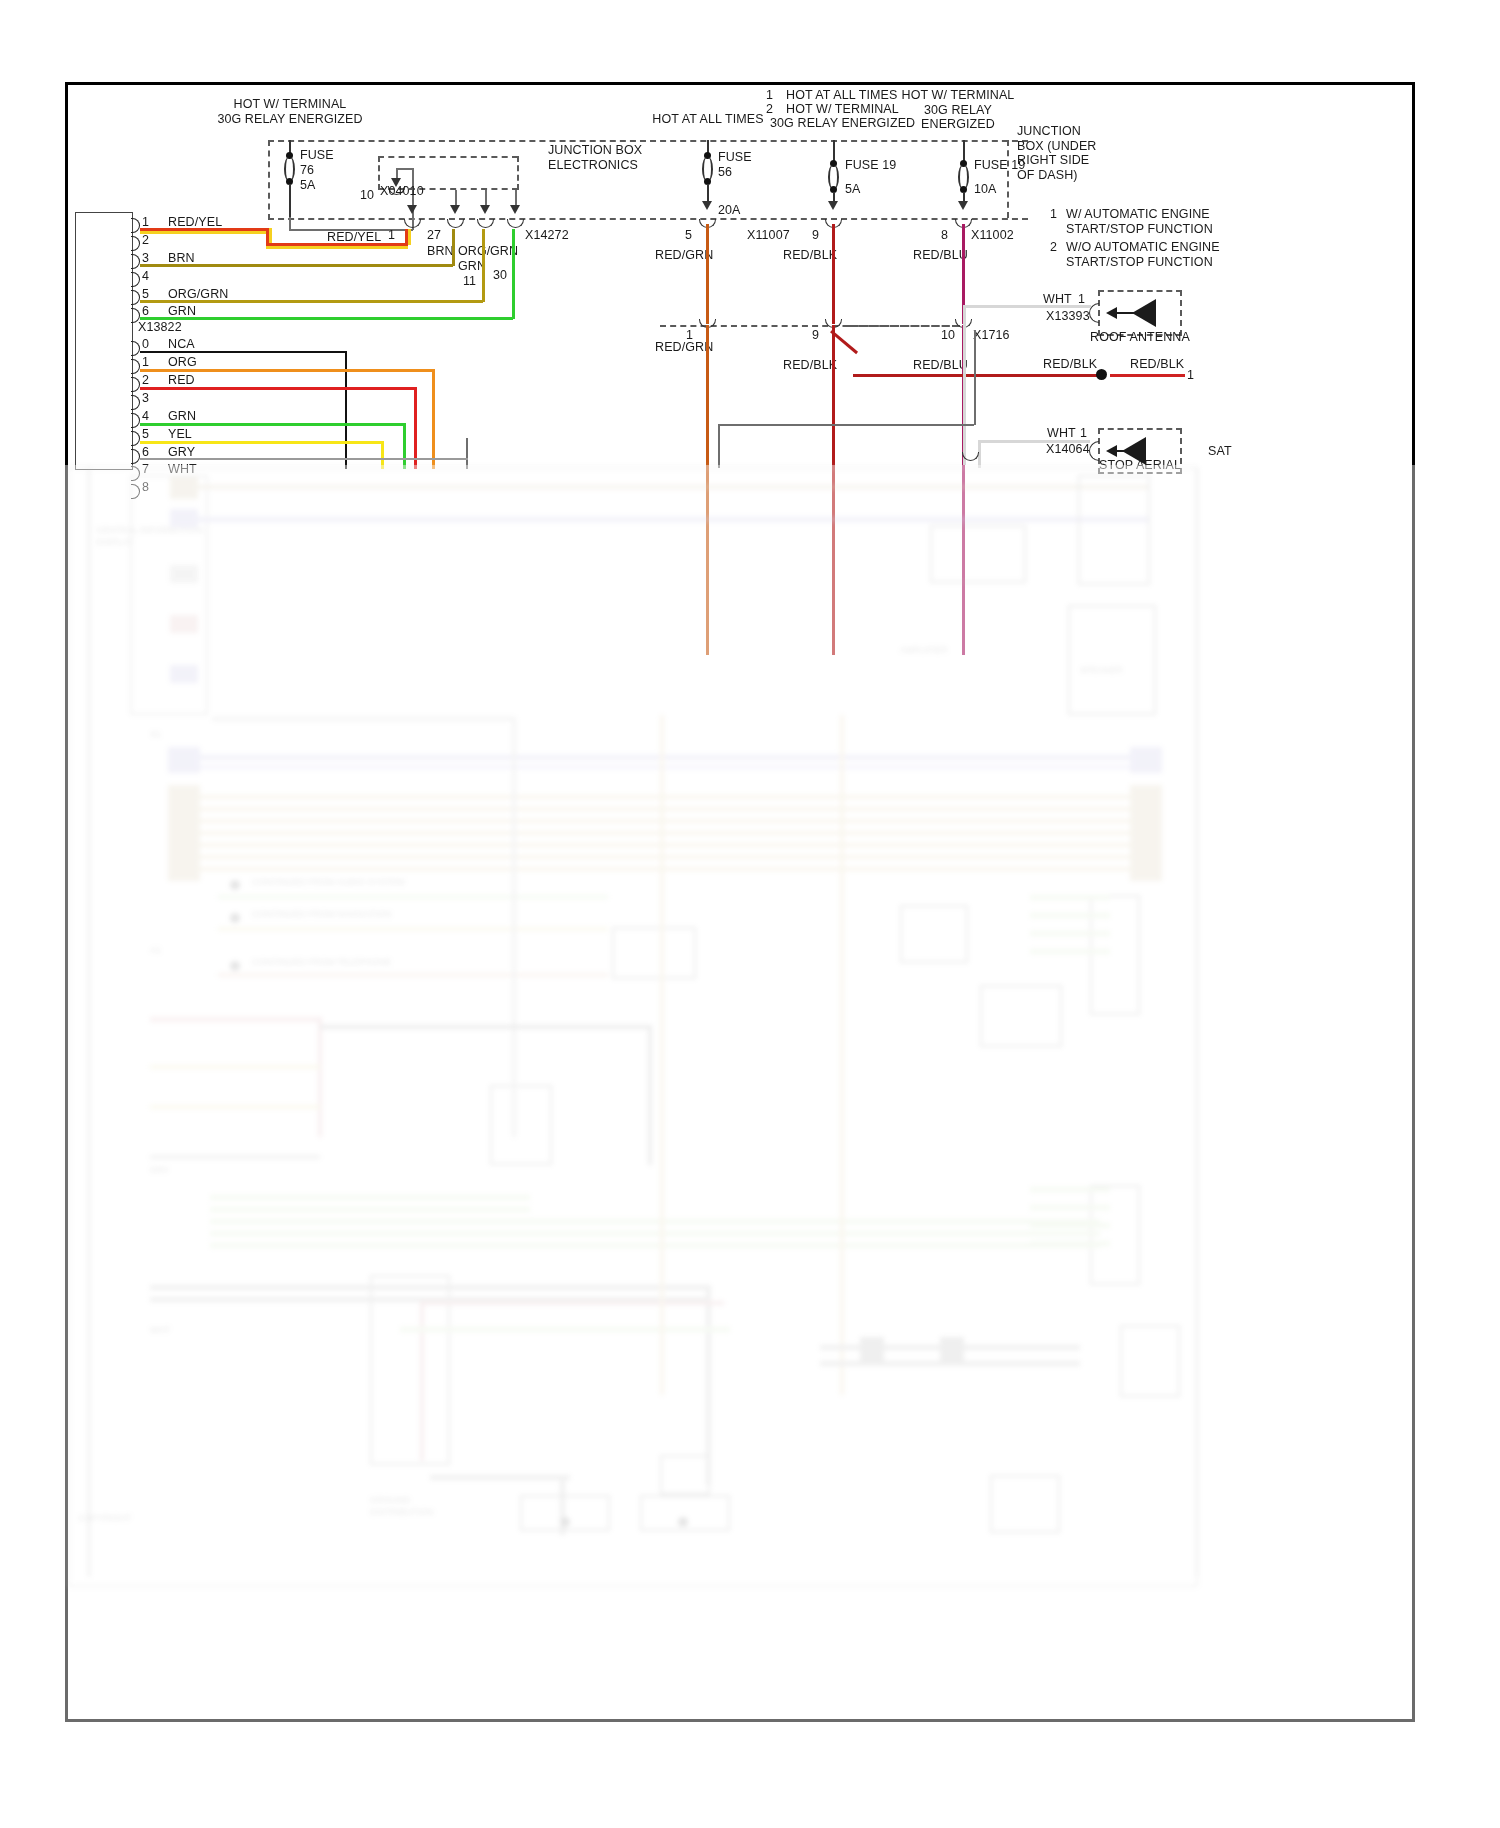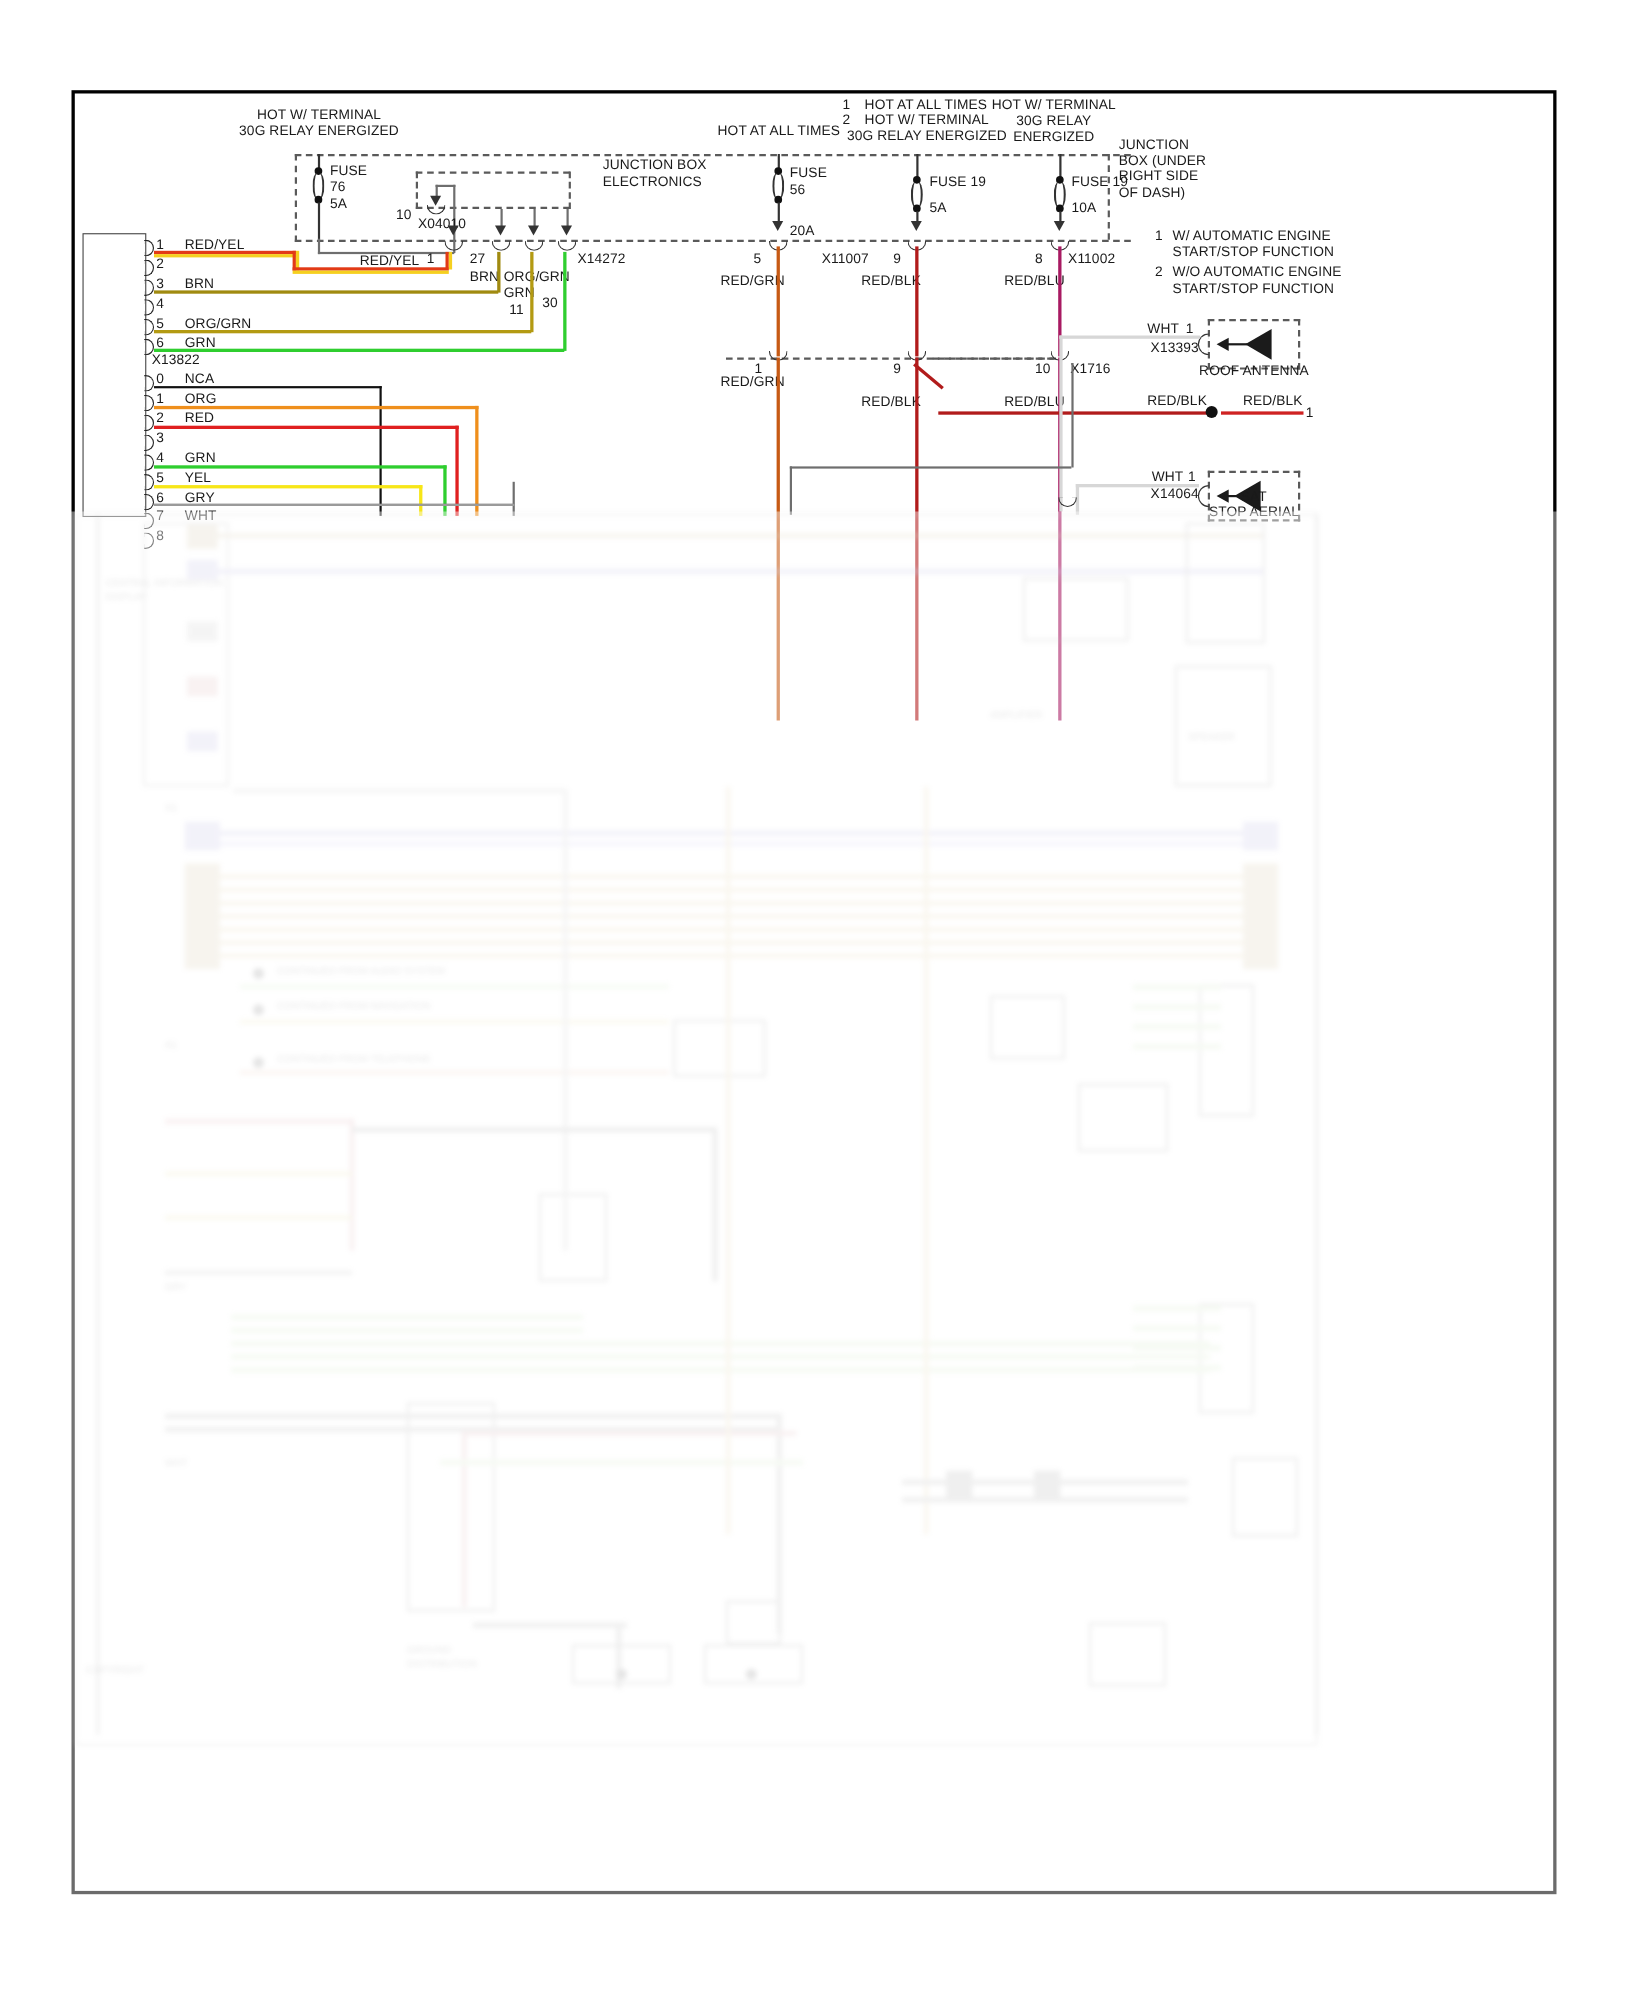--- a/index.html
+++ b/index.html
@@ -182,21 +182,21 @@
   <div class="lbl" style="left:300px; top:178px;">5A</div>
 
   <div class="thin v" style="left:289px; top:217px; height:14px; background:#6e6e6e;"></div>
   <div class="thin h" style="left:289px; top:229px; width:124px;"></div>
   <div class="thin v" style="left:412px; top:168px; height:62px;"></div>
   <div class="thin h" style="left:396px; top:168px; width:18px;"></div>
   <div class="thin v" style="left:396px; top:168px; height:12px;"></div>
   <div class="arrow-dn" style="left:391px; top:178px;"></div>
   <div class="cup" style="left:388px; top:186px;"></div>
   <div class="lbl" style="left:360px; top:188px;">10</div>
-  <div class="lbl" style="left:380px; top:196px;">X04010</div>
+  <div class="lbl" style="left:380px; top:184px;">X04010</div>
 
   <div class="thin v" style="left:412px; top:229px; height:0px;"></div>
   <div class="arrow-dn" style="left:407px; top:205px;"></div>
   <div class="cup" style="left:404px; top:219px;"></div>
   <div class="lbl" style="left:388px; top:228px;">1</div>
 
   <div class="thin v" style="left:455px; top:190px; height:16px;"></div>
   <div class="arrow-dn" style="left:450px; top:205px;"></div>
   <div class="cup" style="left:447px; top:219px;"></div>
   <div class="lbl" style="left:427px; top:228px;">27</div>
@@ -323,21 +323,21 @@
   <div class="lbl ctr" style="left:1140px; top:330px;">ROOF ANTENNA</div>
 
   <div class="wire wh" style="left:963px; top:305px; width:128px; background:#d7d7d7;"></div>
   <div class="wire wv" style="left:963px; top:305px; height:160px; background:#d7d7d7;"></div>
 
   <div class="dashbox" style="left:1098px; top:428px; width:84px; height:46px;"></div>
   <div class="ant-tri" style="left:1122px; top:437px;"></div>
   <div class="ant-stem" style="left:1112px; top:450px; width:12px;"></div>
   <div class="ant-arrow" style="left:1106px; top:445px;"></div>
   <div class="ant-hook" style="left:1089px; top:441px;"></div>
-  <div class="lbl" style="left:1128px; top:444px;">SAT</div>
+  <div class="lbl" style="left:1208px; top:444px;">SAT</div>
   <div class="lbl" style="left:1047px; top:426px;">WHT</div>
   <div class="lbl" style="left:1080px; top:426px;">1</div>
   <div class="lbl" style="left:1046px; top:442px;">X14064</div>
   <div class="lbl ctr" style="left:1140px; top:458px;">STOP AERIAL</div>
   <div class="wire wh" style="left:978px; top:440px; width:112px; background:#d7d7d7;"></div>
   <div class="wire wv" style="left:978px; top:440px; height:28px; background:#d7d7d7;"></div>
   <div class="cup" style="left:962px; top:452px;"></div>
 
   <div class="thin v" style="left:718px; top:424px; height:44px;"></div>
   <div class="thin h" style="left:718px; top:424px; width:256px;"></div>

